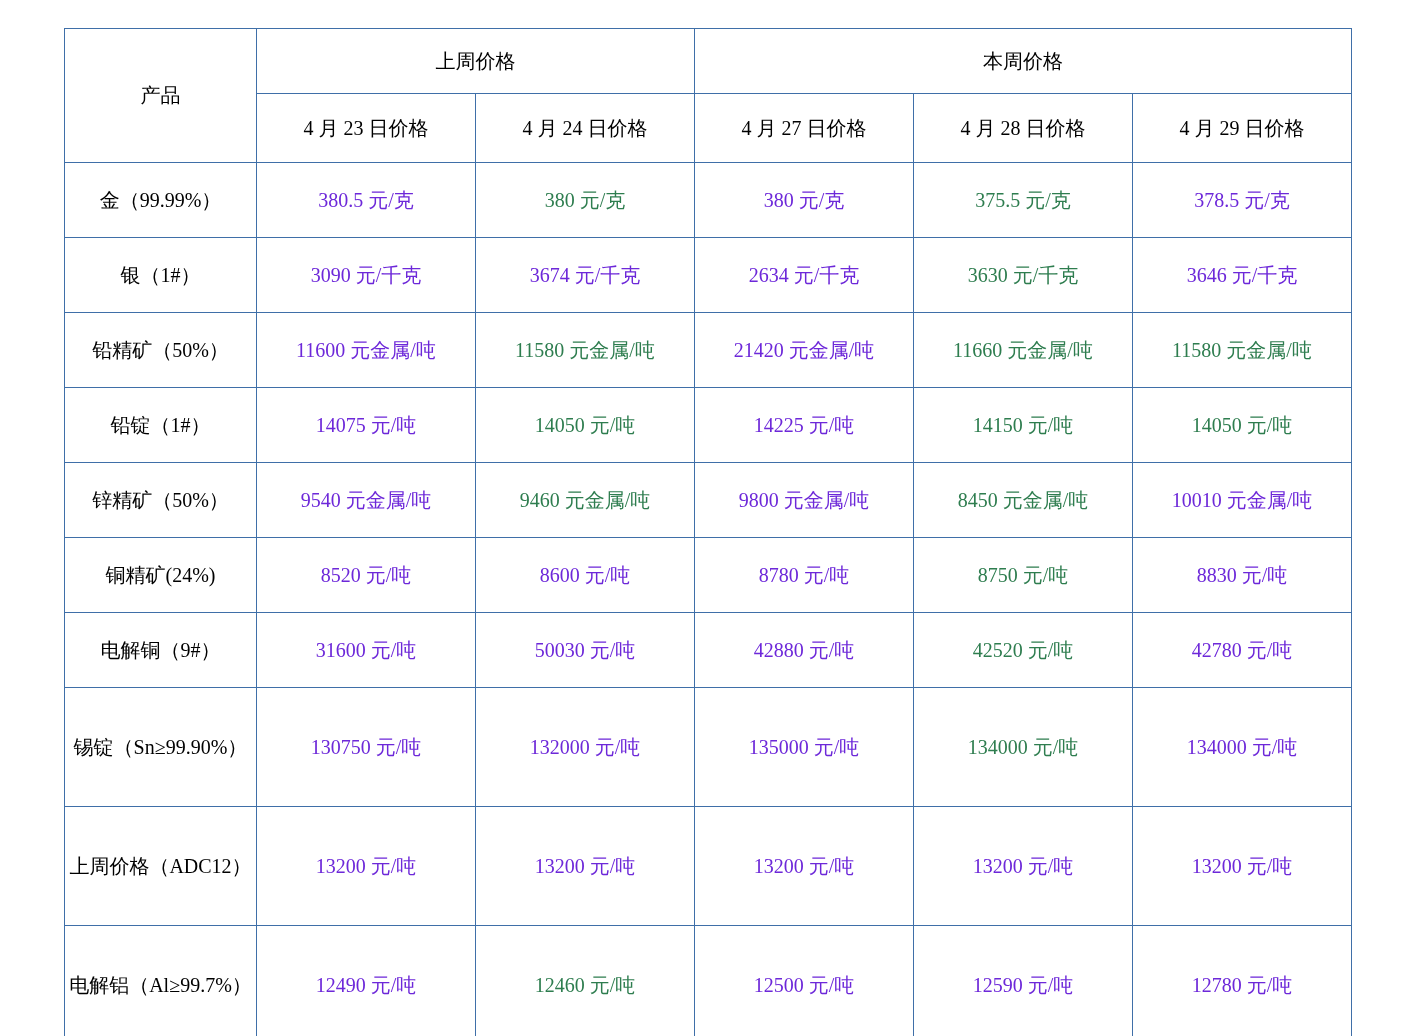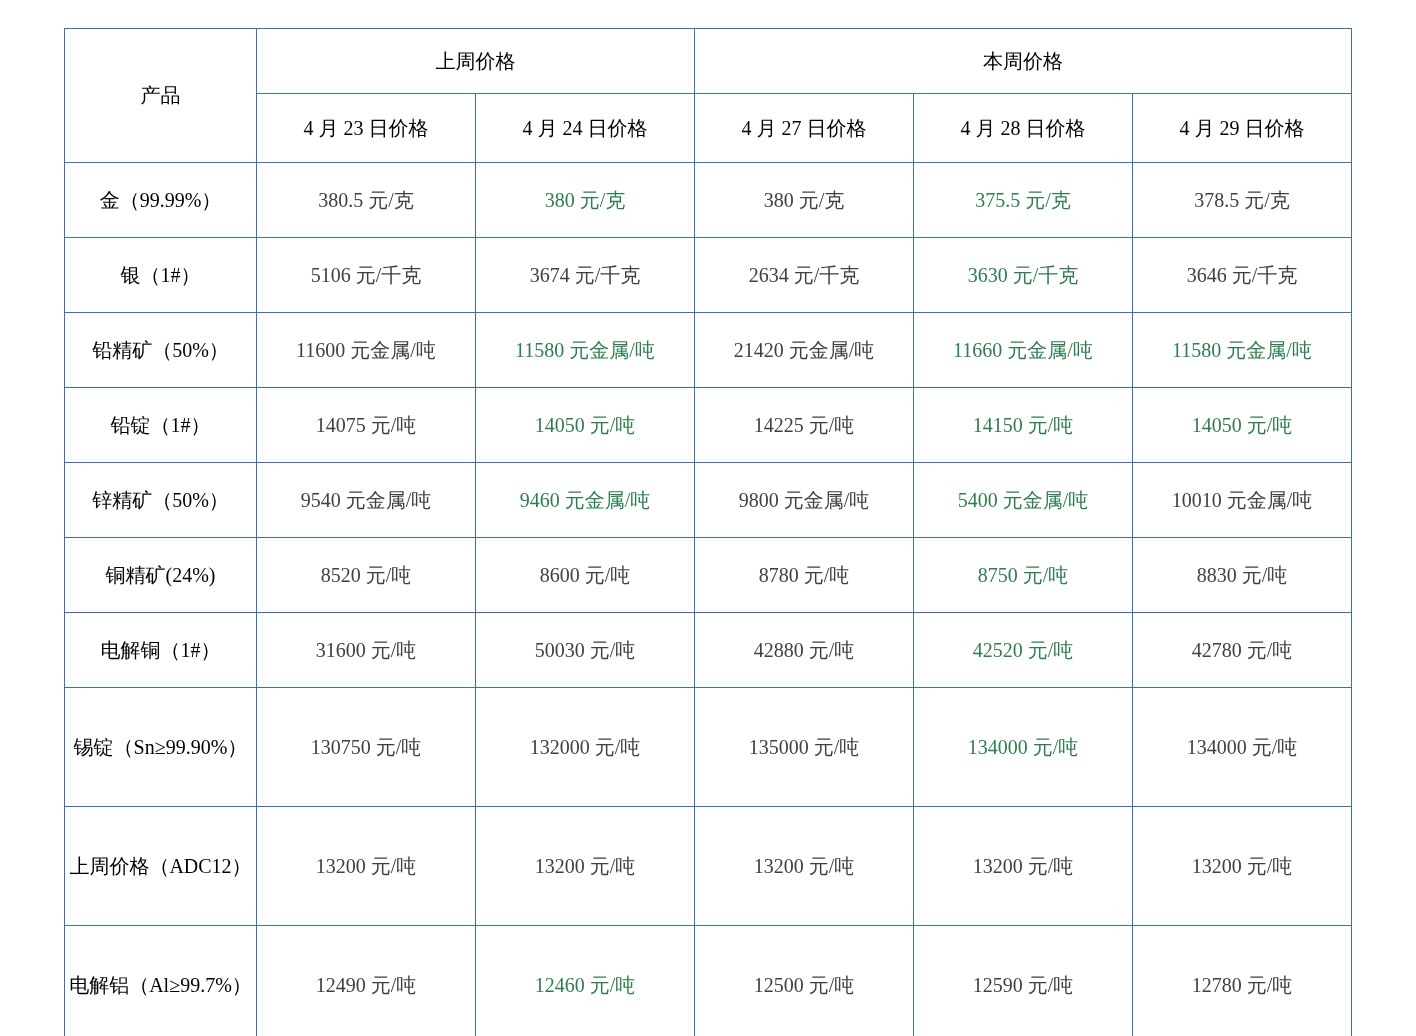--- a/index.html
+++ b/index.html
@@ -47,21 +47,21 @@
     height: 56px;
     margin-left: 28px;
   }
   .prod-cell {
     font-size: 20px;
   }
   .val {
     font-size: 21px;
     white-space: nowrap;
   }
-  .up   { color: #404040; }
+  .up   { color: #6d28d9; }
   .down { color: #2e7d4f; }
 
   tr.r-tall td { height: 62px; }
   tr.r-xtall td { height: 106px; }
 </style>
 </head>
 <body>
 
 <div class="page">
   <table class="price-table">
@@ -91,21 +91,21 @@
         <td class="prod-cell">金（99.99%）</td>
         <td class="val up">380.5 元/克</td>
         <td class="val down">380 元/克</td>
         <td class="val up">380 元/克</td>
         <td class="val down">375.5 元/克</td>
         <td class="val up">378.5 元/克</td>
       </tr>
 
       <tr class="r-tall">
         <td class="prod-cell">银（1#）</td>
-        <td class="val up">5106 元/千克</td>
+        <td class="val up">3090 元/千克</td>
         <td class="val up">3674 元/千克</td>
         <td class="val up">2634 元/千克</td>
         <td class="val down">3630 元/千克</td>
         <td class="val up">3646 元/千克</td>
       </tr>
 
       <tr class="r-tall">
         <td class="prod-cell">铅精矿（50%）</td>
         <td class="val up">11600 元金属/吨</td>
         <td class="val down">11580 元金属/吨</td>
@@ -121,35 +121,35 @@
         <td class="val up">14225 元/吨</td>
         <td class="val down">14150 元/吨</td>
         <td class="val down">14050 元/吨</td>
       </tr>
 
       <tr class="r-tall">
         <td class="prod-cell">锌精矿（50%）</td>
         <td class="val up">9540 元金属/吨</td>
         <td class="val down">9460 元金属/吨</td>
         <td class="val up">9800 元金属/吨</td>
-        <td class="val down">5400 元金属/吨</td>
+        <td class="val down">8450 元金属/吨</td>
         <td class="val up">10010 元金属/吨</td>
       </tr>
 
       <tr class="r-tall">
         <td class="prod-cell">铜精矿(24%)</td>
         <td class="val up">8520 元/吨</td>
         <td class="val up">8600 元/吨</td>
         <td class="val up">8780 元/吨</td>
         <td class="val down">8750 元/吨</td>
         <td class="val up">8830 元/吨</td>
       </tr>
 
       <tr class="r-tall">
-        <td class="prod-cell">电解铜（1#）</td>
+        <td class="prod-cell">电解铜（9#）</td>
         <td class="val up">31600 元/吨</td>
         <td class="val up">50030 元/吨</td>
         <td class="val up">42880 元/吨</td>
         <td class="val down">42520 元/吨</td>
         <td class="val up">42780 元/吨</td>
       </tr>
 
       <tr class="r-xtall">
         <td class="prod-cell">锡锭（Sn≥99.90%）</td>
         <td class="val up">130750 元/吨</td>

